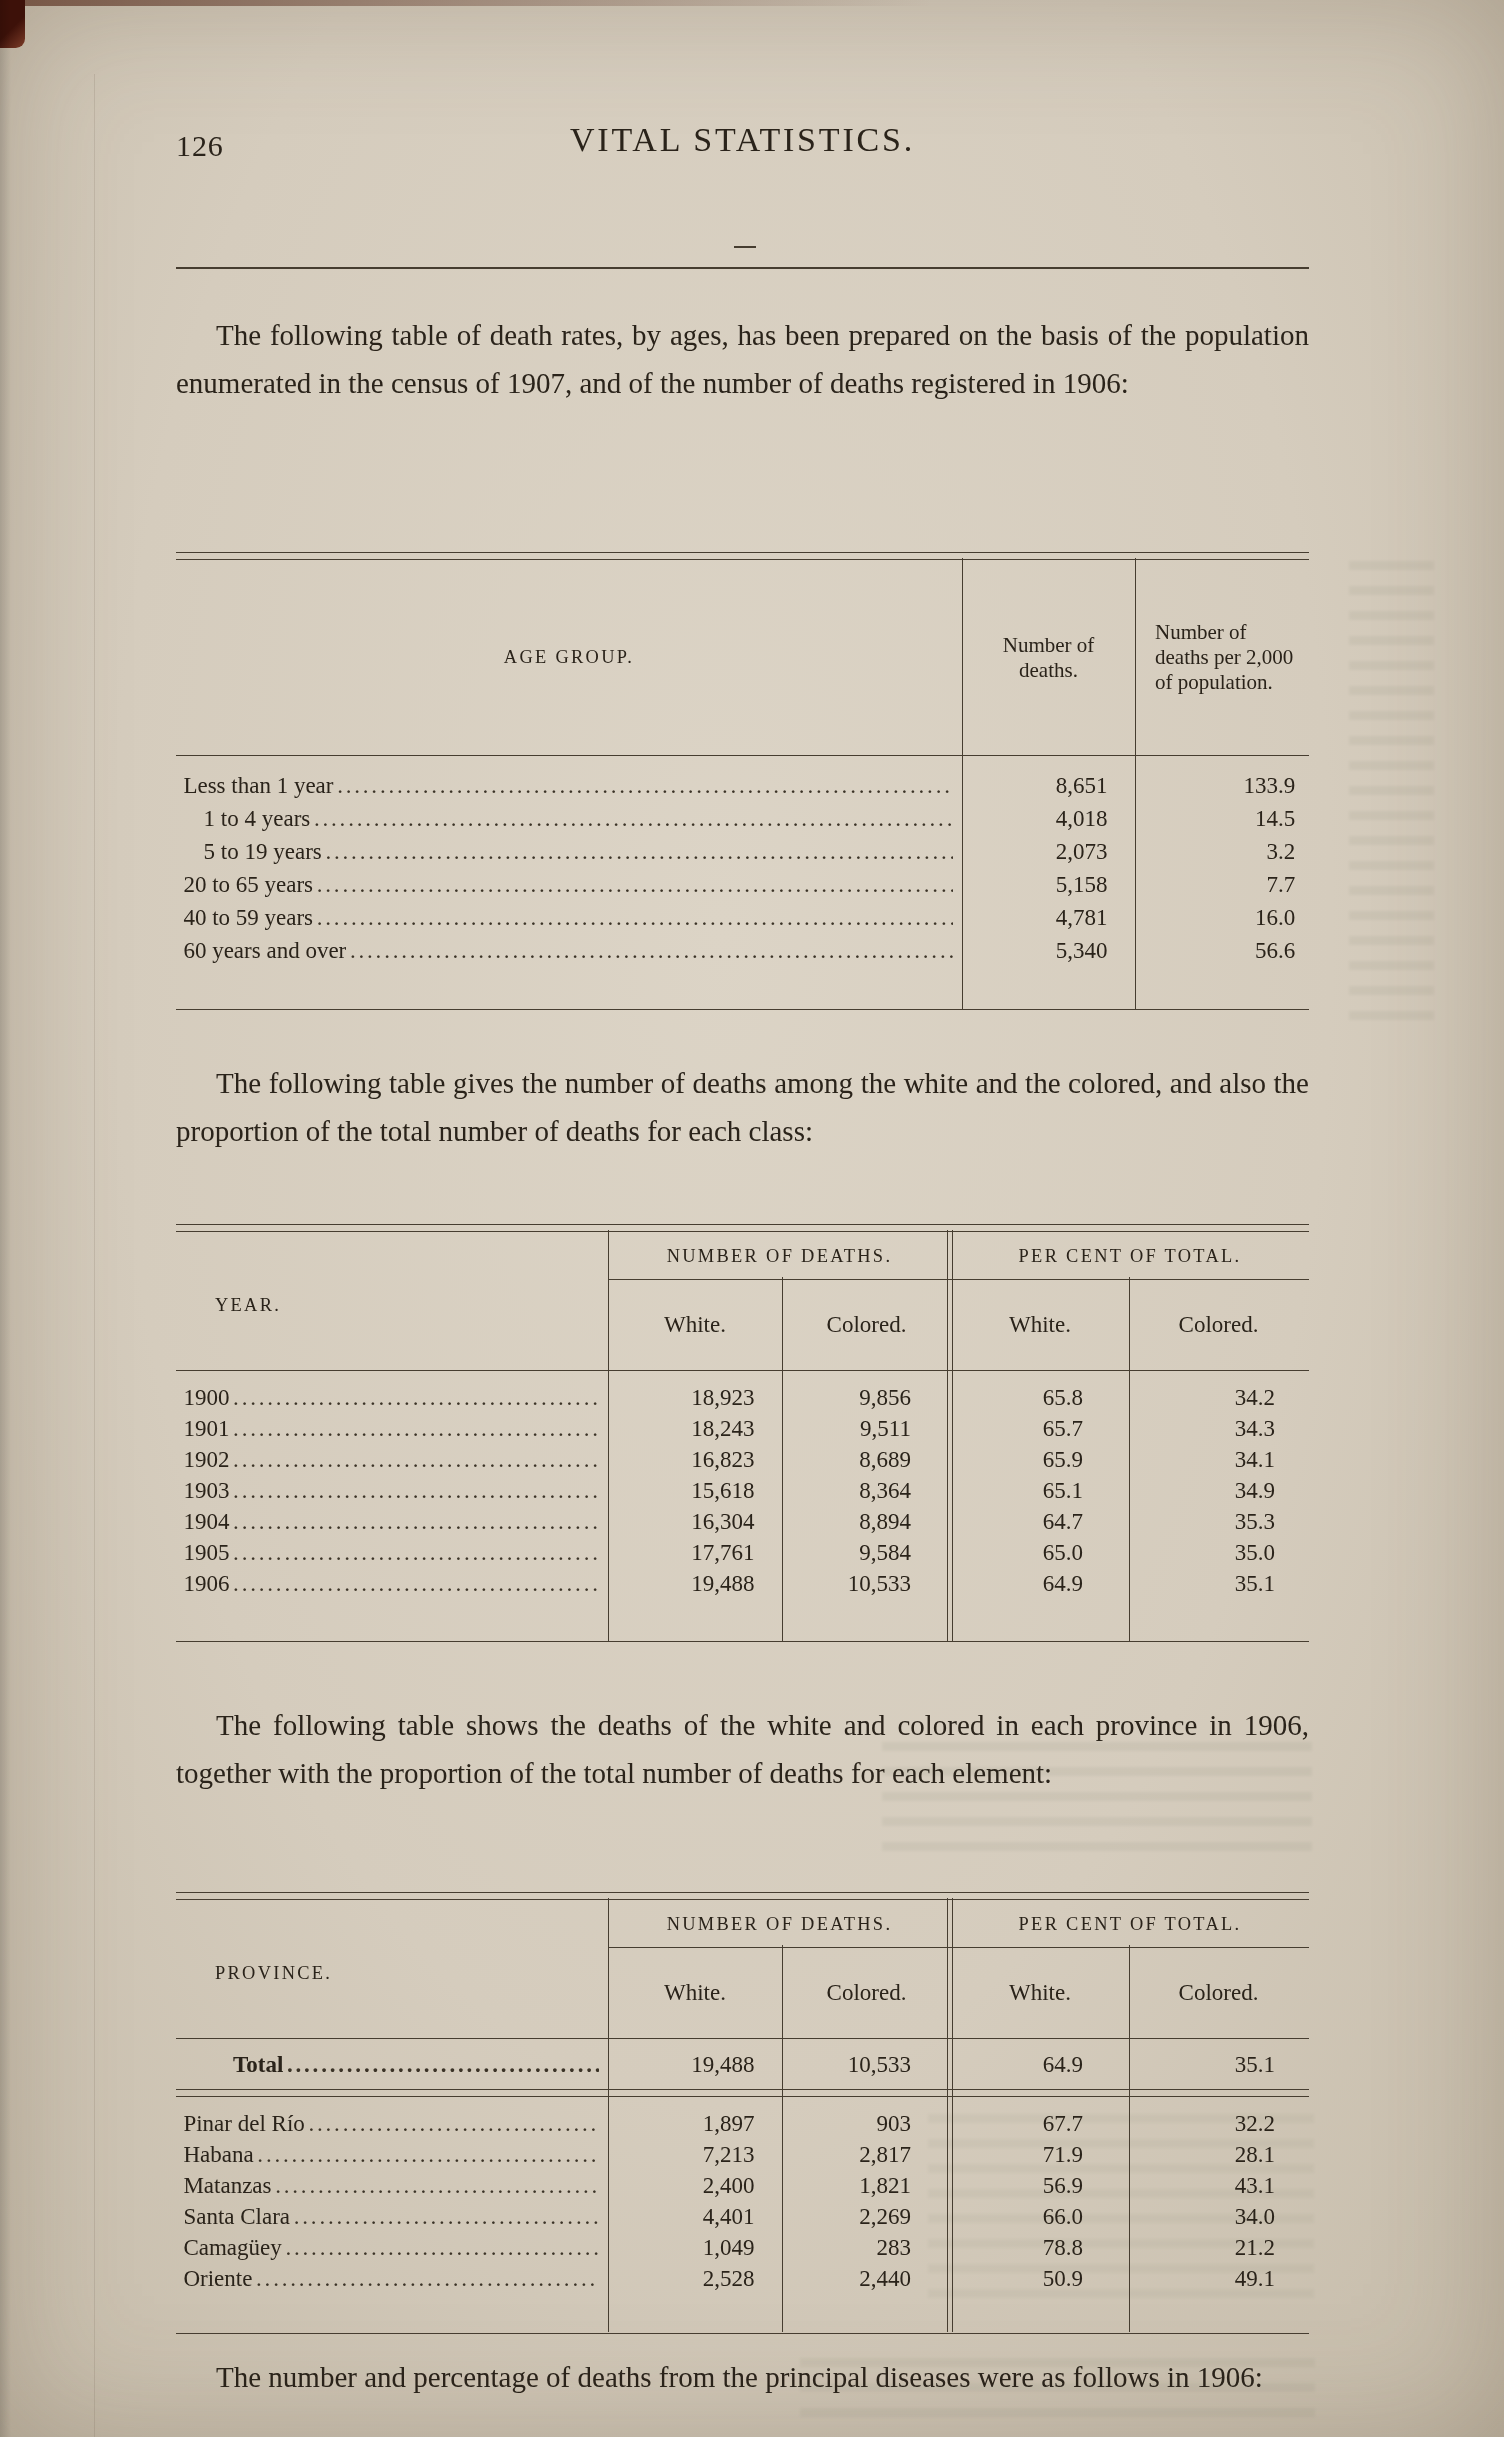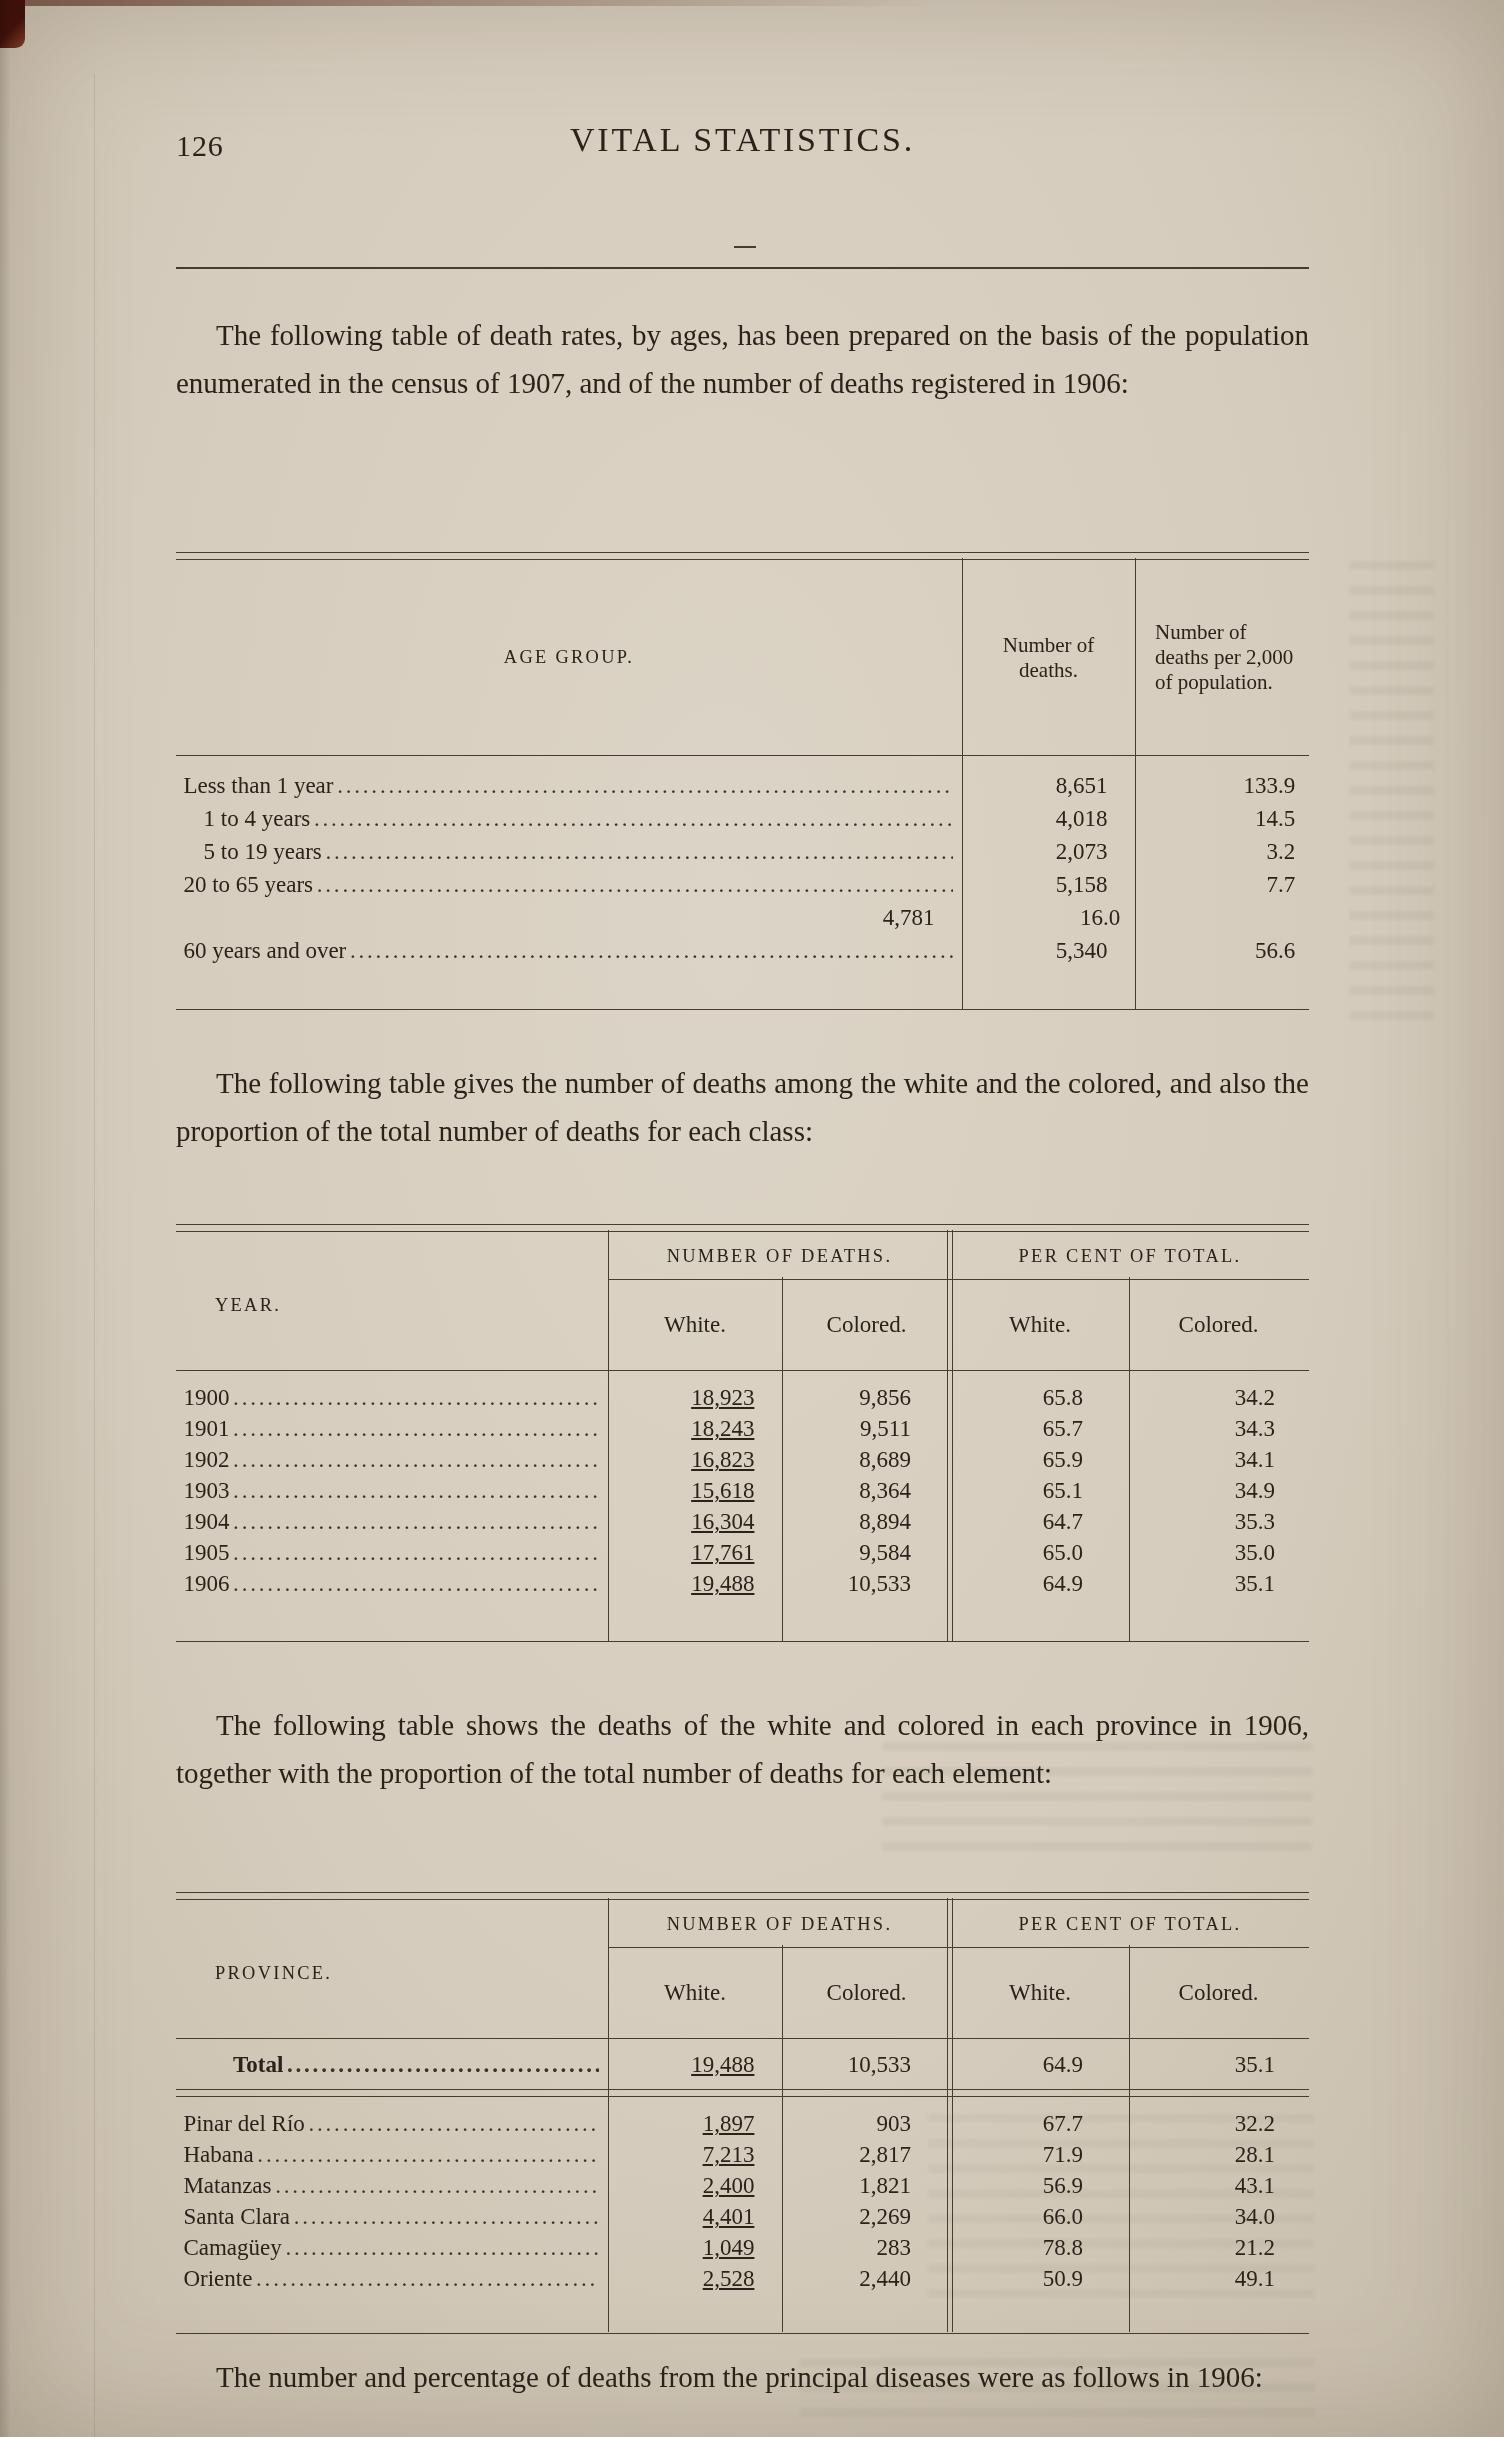--- a/index.html
+++ b/index.html
@@ -66,21 +66,21 @@
   .r2{left:775px;width:358px;}
   .sub{position:absolute;top:48px;height:90px;display:flex;align-items:center;justify-content:center;font-size:23px;}
   .s1{left:432px;width:174px;}
   .s2{left:606px;width:169px;}
   .s3{left:775px;width:178px;}
   .s4{left:953px;width:179px;}
   .gq-body{padding:11px 0 42px;}
   .t3 .gq-body{padding:11px 0 39px;}
   .gq-row{display:grid;grid-template-columns:432px 174px 169px 178px 179px;height:31px;line-height:31px;font-size:23px;}
   .gq-row .stub{padding-left:7.4px;}
-  .n1{padding-right:27.6px;text-decoration:underline;}
+  .n1{padding-right:27.6px;}
   .n2{padding-right:40px;}
   .n3{padding-right:46px;}
   .n4{padding-right:33px;}
   .total-wrap{padding:9.2px 0;}
   .total-wrap .stub{padding-left:57px;font-weight:bold;}
 </style>
 </head>
 <body>
 
 <div class="page">
@@ -136,20 +136,24 @@
       </div>
       <div class="t1-row">
         <div class="stub stubflex">
             <span class="lbl">20 to 65 years</span>
             <span class="dots"></span>
           </div>
         <div class="num c2">5,158</div>
         <div class="num c3">7.7</div>
       </div>
       <div class="t1-row">
+        <div class="stub stubflex">
+            <span class="lbl">40 to 59 years</span>
+            <span class="dots"></span>
+          </div>
         <div class="num c2">4,781</div>
         <div class="num c3">16.0</div>
       </div>
       <div class="t1-row">
         <div class="stub stubflex">
             <span class="lbl">60 years and over</span>
             <span class="dots"></span>
           </div>
         <div class="num c2">5,340</div>
         <div class="num c3">56.6</div>

